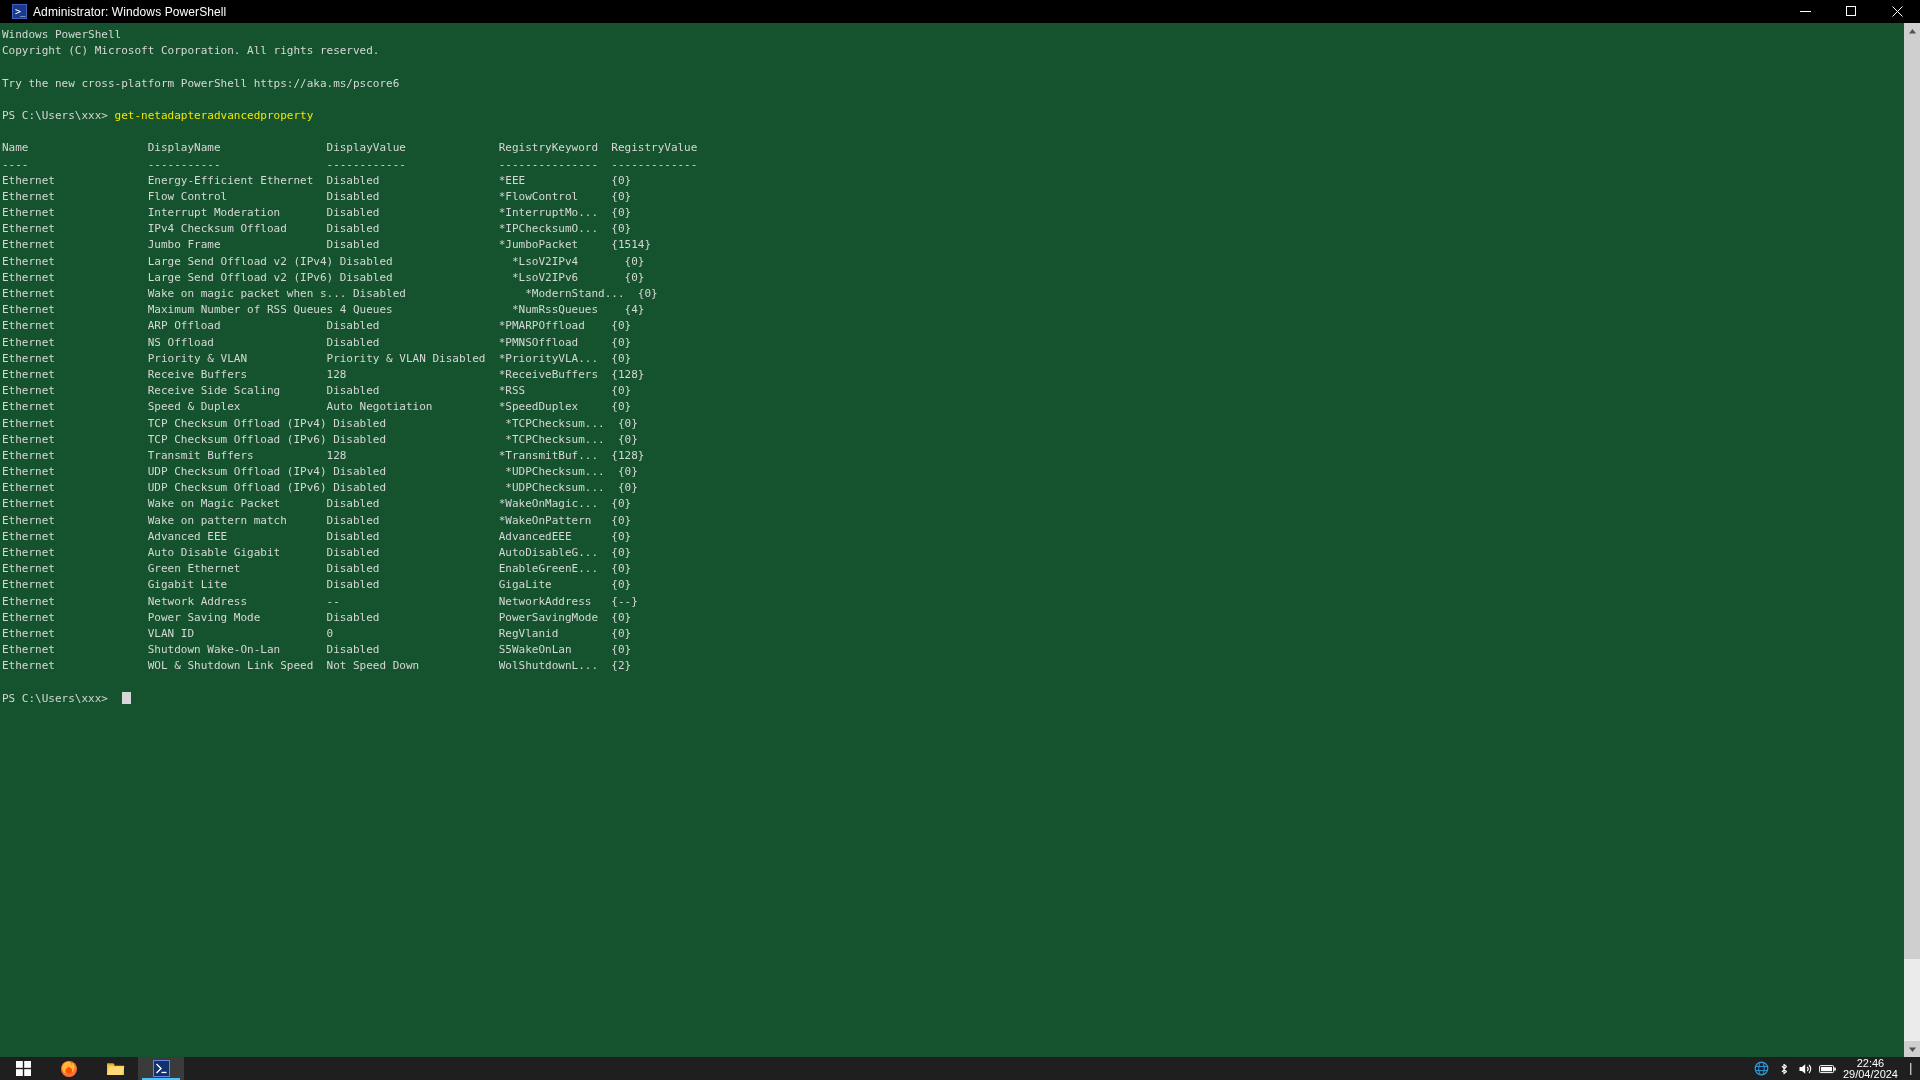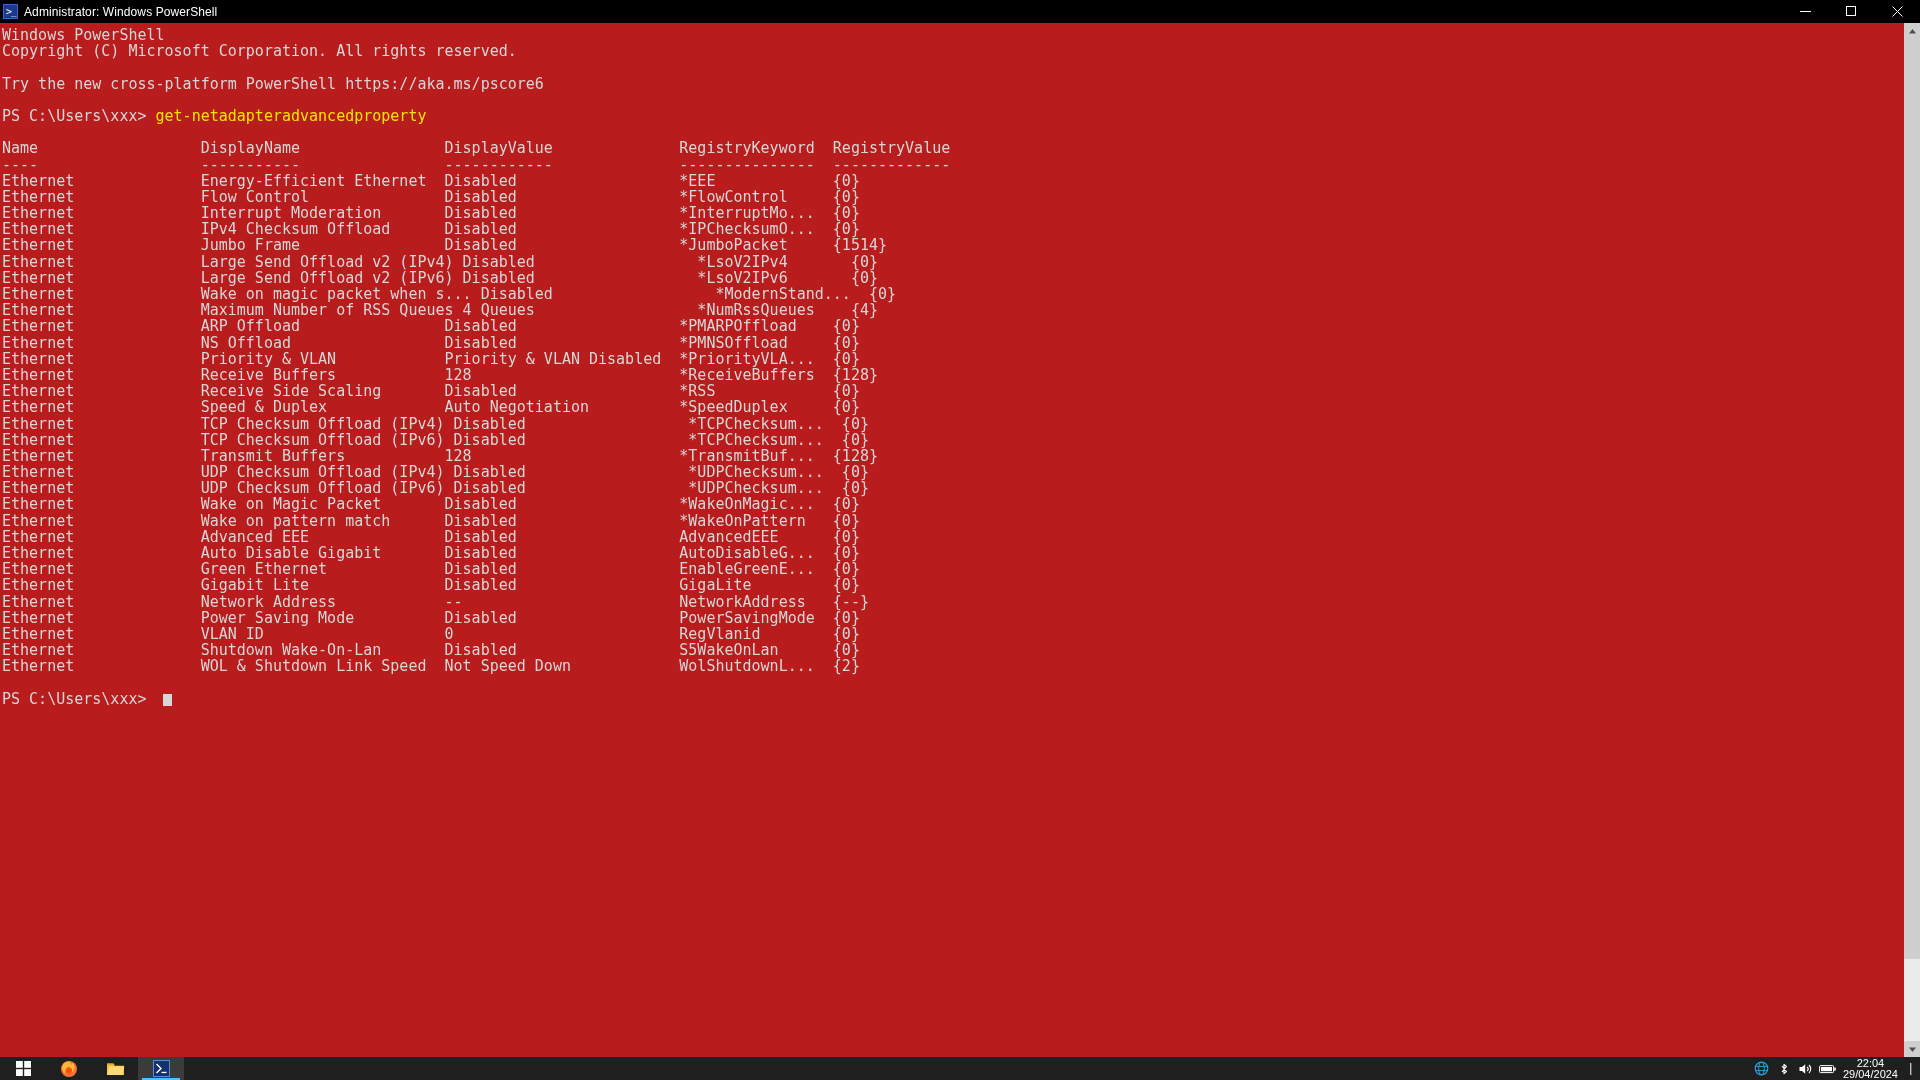--- a/index.html
+++ b/index.html
@@ -19,21 +19,21 @@
   
   #titlebar {
     position: absolute; top: 0; left: 0;
     width: 1920px; height: 23px;
     background: #000000;
     display: flex; align-items: center;
     z-index: 20;
   }
   #titlebar-left {
     display: flex; align-items: center;
-    padding-left: 3px; gap: 6px;
+    padding-left: 12px; gap: 6px;
     height: 23px;
   }
   .ps-icon {
     width: 15px; height: 15px;
     background: #1b3a8c;
     border: 1px solid #3f62c0;
     position: relative;
     flex: none;
   }
   .ps-icon::before {
@@ -66,24 +66,24 @@
     flex: none;
   }
   .win-btn svg { display: block; }
 
   
   #console {
     position: absolute;
     top: 23px; left: 0;
     width: 1904px;
     height: 1034px;
-    background: #b91c1c;
+    background: #14532d;
     color: #d7d7d7;
     font-family: "DejaVu Sans Mono", monospace;
-    font-size: 15px;
+    font-size: 11px;
     line-height: 16.2px;
     padding: 4px 8px 0 2px;
     white-space: pre;
     overflow: hidden;
     z-index: 5;
   }
   #console .line { height: 16.2px; white-space: pre; }
   .cmd { color: #f2e600; }
   .prompt { color: #d7d7d7; }
   .cursor {
@@ -276,21 +276,21 @@
         </svg>
       </div>
       <div class="tray-icon">
         <svg width="18" height="12" viewBox="0 0 18 12" aria-hidden="true">
           <rect x="0.6" y="2.6" width="14" height="7" rx="1" fill="none" stroke="#ffffff" stroke-width="1"></rect>
           <rect x="2" y="4" width="11" height="4.2" fill="#ffffff"></rect>
           <rect x="15.2" y="4.6" width="1.6" height="3" fill="#ffffff"></rect>
         </svg>
       </div>
       <div id="clock">
-        <span>22:04</span>
+        <span>22:46</span>
         <span>29/04/2024</span>
       </div>
       <div class="tb-notify">
         <svg width="5" height="12" viewBox="0 0 5 12" aria-hidden="true">
           <rect x="0" y="0" width="1.4" height="12" fill="#bdbdbd"></rect>
         </svg>
       </div>
     </div>
   </div>
 

